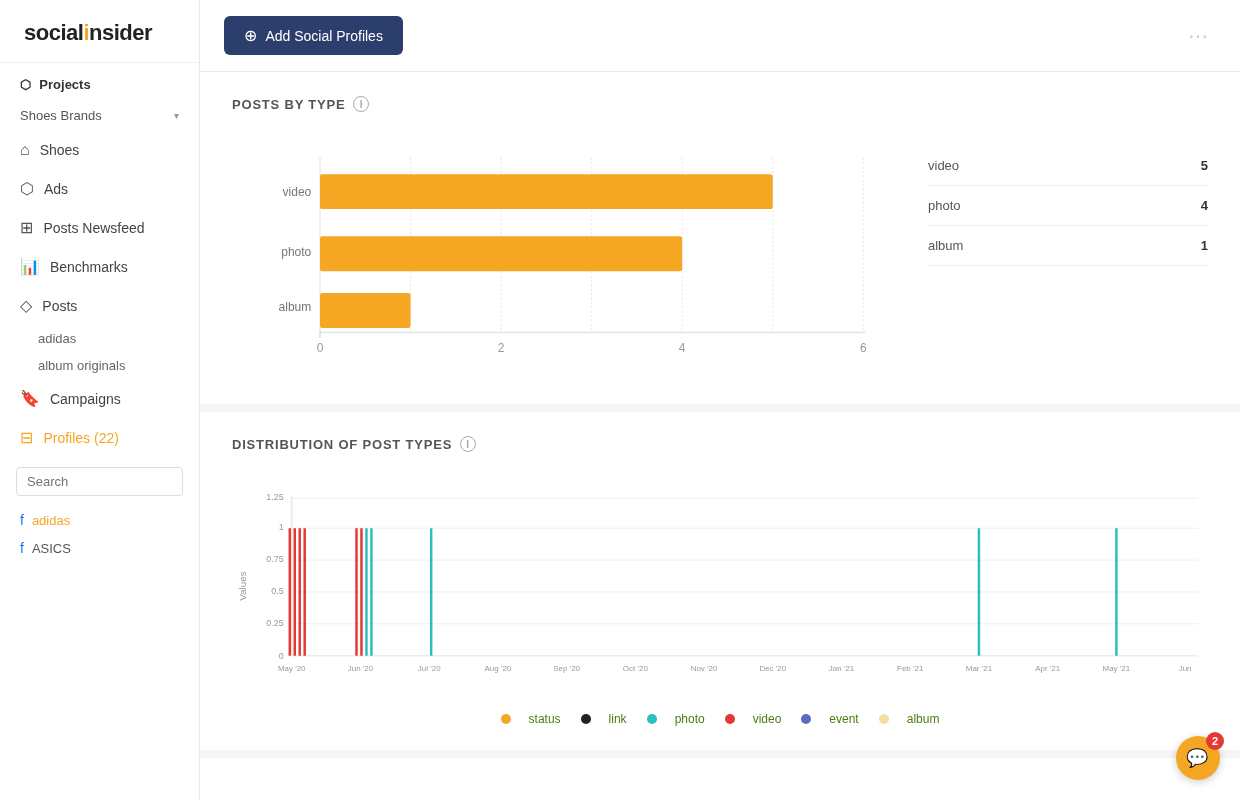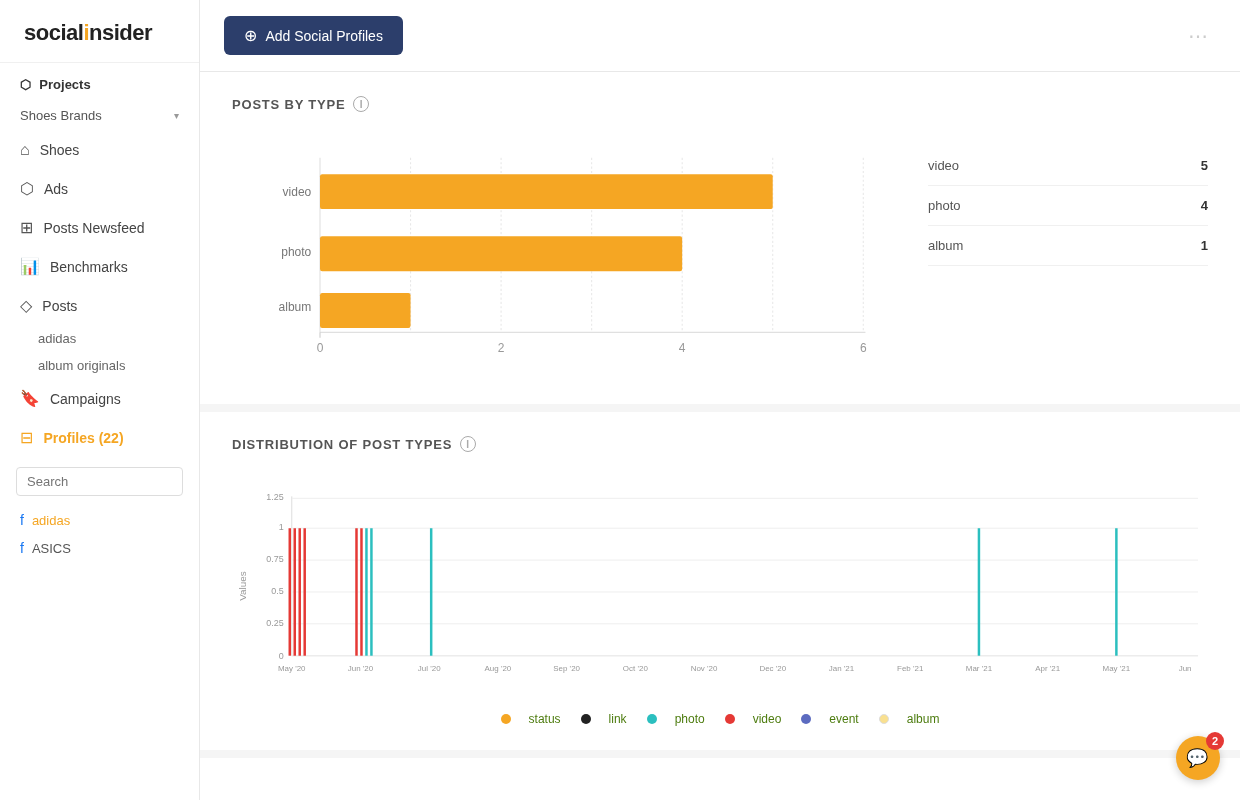--- a/index.html
+++ b/index.html
@@ -301,21 +301,21 @@
     <span>album originals</span>
   </div>
 
   <div class="nav-item">
     <span class="nav-icon">🔖</span>
     <span>Campaigns</span>
   </div>
 
   <div class="nav-item active">
     <span class="nav-icon">⊟</span>
-    <span style="color:#f5a623;font-weight:700;">Profiles (22)</span>
+    <span style="color:#f5a623;font-weight:400;">Profiles (22)</span>
   </div>
 
   <input class="search-box" type="text" placeholder="Search" style="">
 
   <div class="profile-item">
     <span class="fb-icon">f</span>
     <span style="color:#f5a623;">adidas</span>
   </div>
   <div class="profile-item">
     <span class="fb-icon">f</span>

